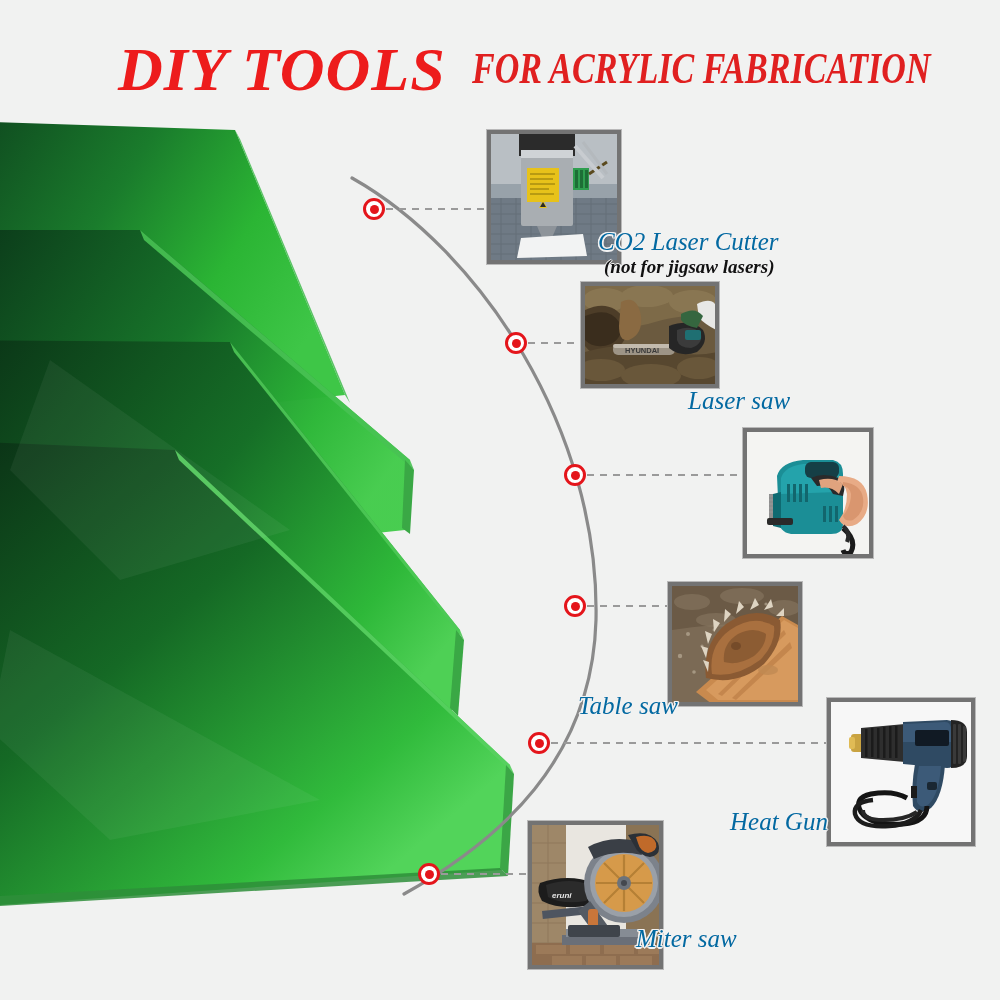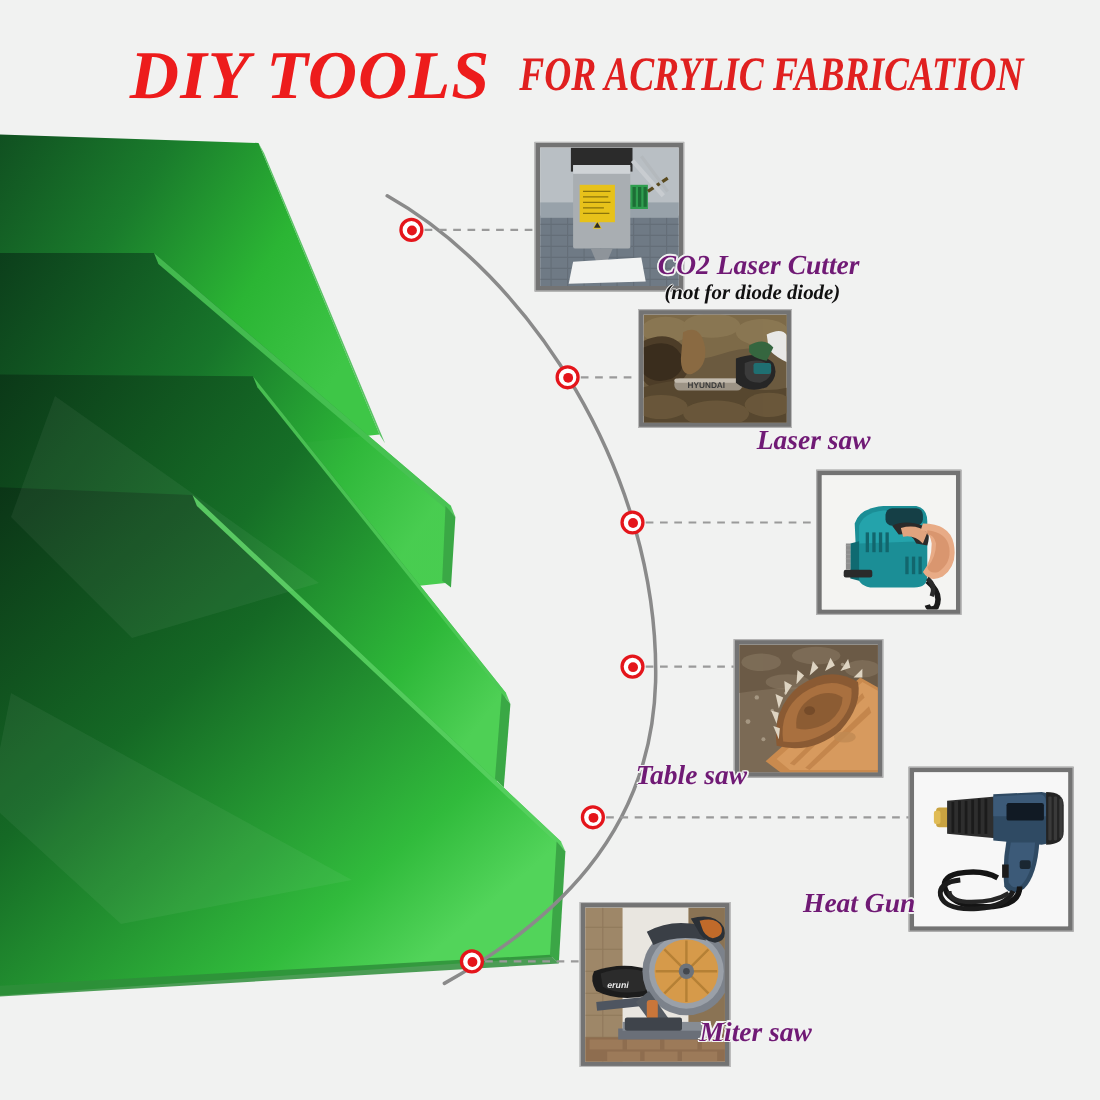--- a/index.html
+++ b/index.html
@@ -62,22 +62,22 @@
     box-sizing:border-box;
     overflow:hidden;
   }
   .thumb .pic{position:relative;width:100%;height:100%;overflow:hidden;background:#ddd;}
   .thumb .pic svg{position:absolute;left:0;top:0;}
 
   
   .lbl{
     position:absolute;
     font-family:"Liberation Serif", serif;
-    font-weight:bold;font-style:italic;
-    color:#701a75;
+    font-weight:normal;font-style:italic;
+    color:#0369a1;
     white-space:nowrap;
     text-shadow:
        1.5px 0 0 #f2f2f2, -1.5px 0 0 #f2f2f2,
        0 1.5px 0 #f2f2f2, 0 -1.5px 0 #f2f2f2,
        1.2px 1.2px 0 #f2f2f2, -1.2px 1.2px 0 #f2f2f2,
        1.2px -1.2px 0 #f2f2f2, -1.2px -1.2px 0 #f2f2f2;
   }
   .lbl-main{font-size:25px;line-height:27px;}
   .lbl-sub{font-size:19px;line-height:21px;color:#111111;font-weight:bold;font-style:italic;
     text-shadow:1px 0 0 #f2f2f2,-1px 0 0 #f2f2f2,0 1px 0 #f2f2f2,0 -1px 0 #f2f2f2;}
@@ -383,21 +383,21 @@
   </div>
 
   <div class="marker" style="left:374px;top:209px;"></div>
   <div class="marker" style="left:516px;top:343px;"></div>
   <div class="marker" style="left:575px;top:475px;"></div>
   <div class="marker" style="left:575px;top:606px;"></div>
   <div class="marker" style="left:539px;top:743px;"></div>
   <div class="marker" style="left:429px;top:874px;"></div>
 
   <div class="lbl lbl-main" style="left:598px;top:228px;">CO2 Laser Cutter</div>
-  <div class="lbl lbl-sub" style="left:604px;top:256px;">(not for diode diode)</div>
+  <div class="lbl lbl-sub" style="left:604px;top:256px;">(not for jigsaw lasers)</div>
 
   <div class="lbl lbl-main" style="left:688px;top:387px;">Laser saw</div>
 
 
   <div class="lbl lbl-main" style="left:578px;top:692px;">Table saw</div>
 
   <div class="lbl lbl-main" style="left:730px;top:808px;">Heat Gun</div>
 
   <div class="lbl lbl-main" style="left:636px;top:925px;">Miter saw</div>
 

